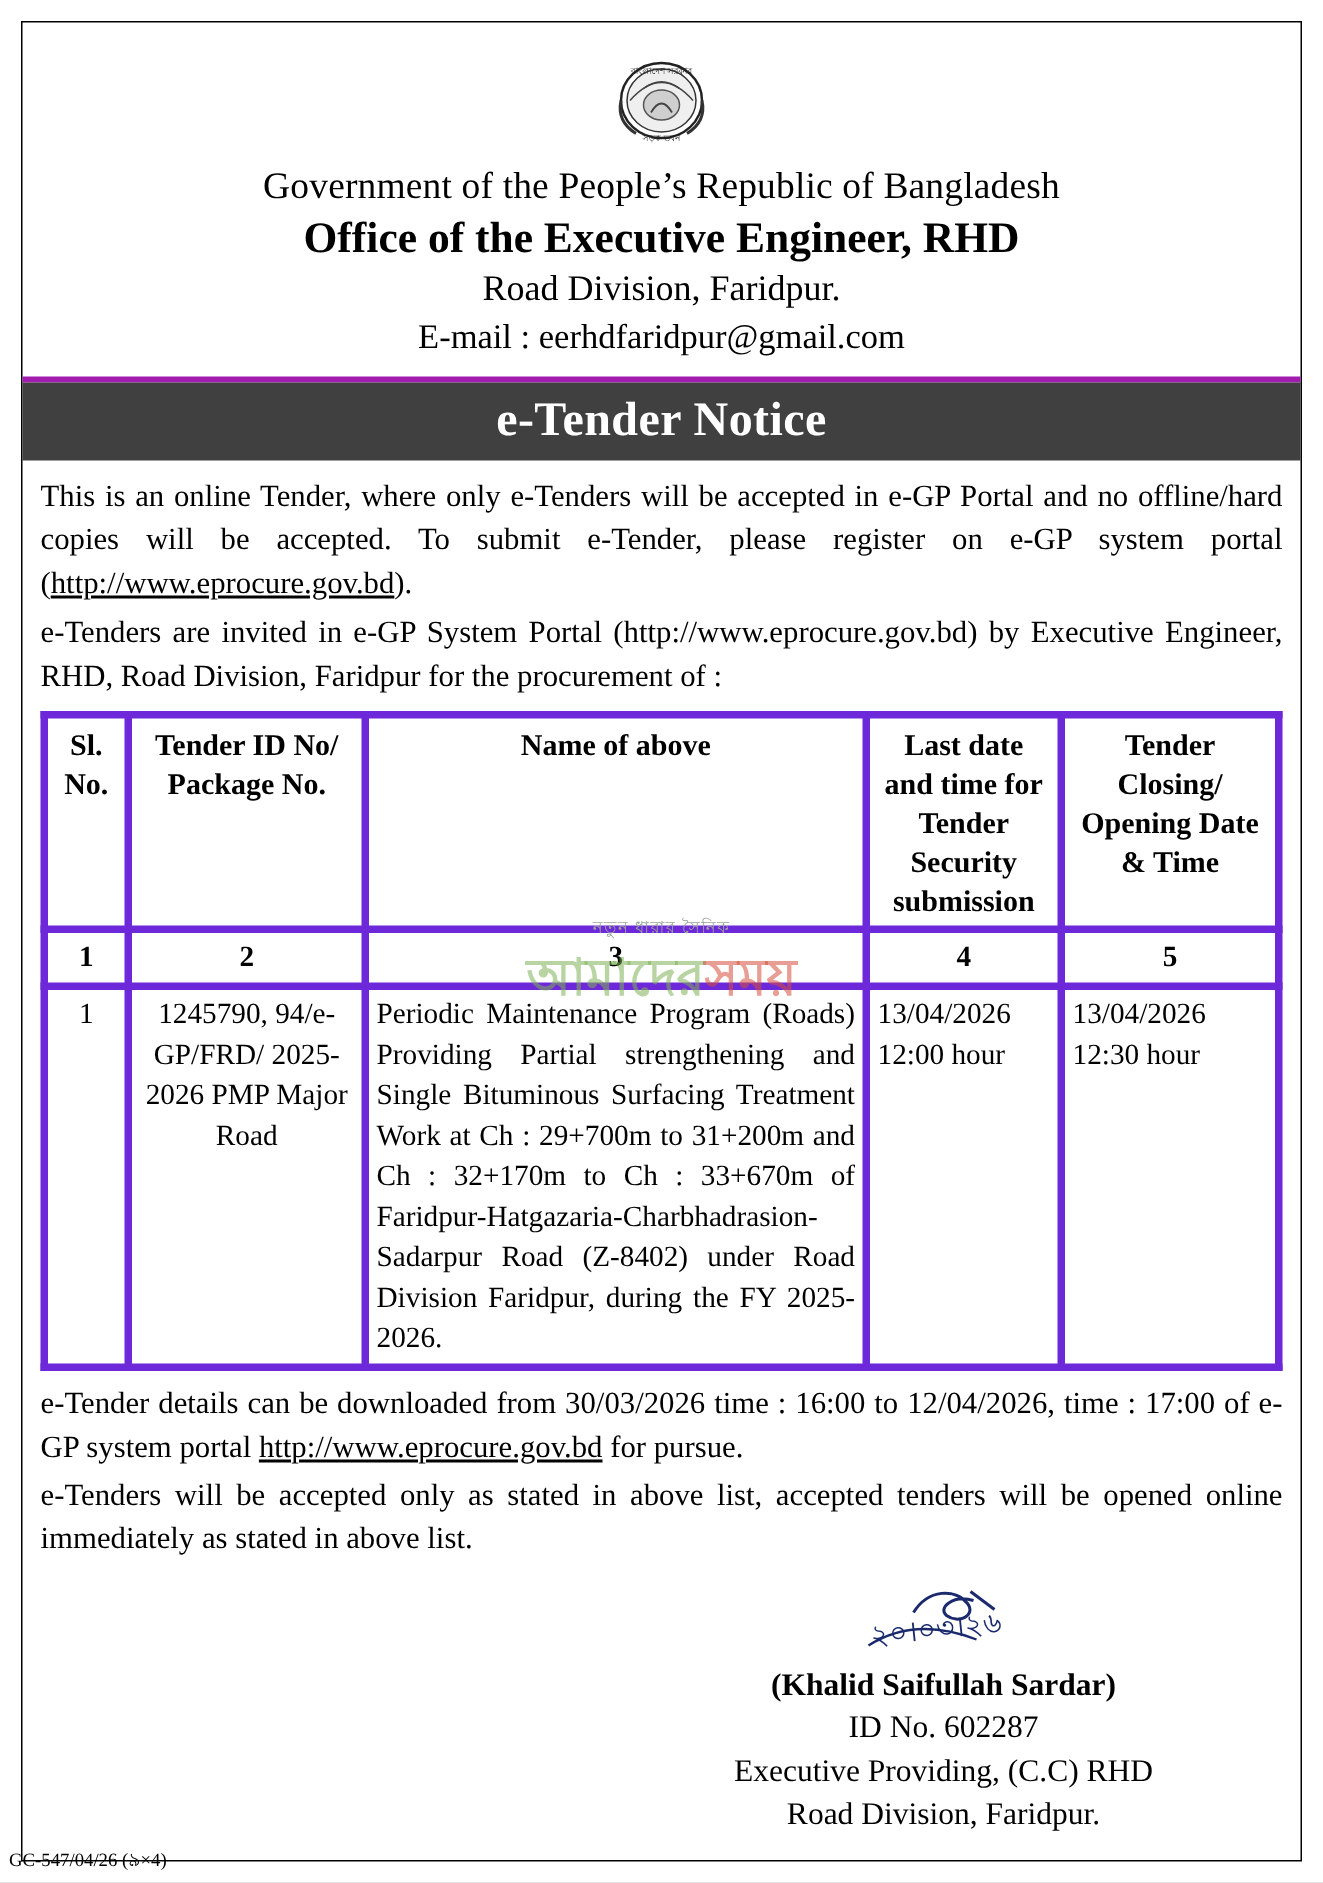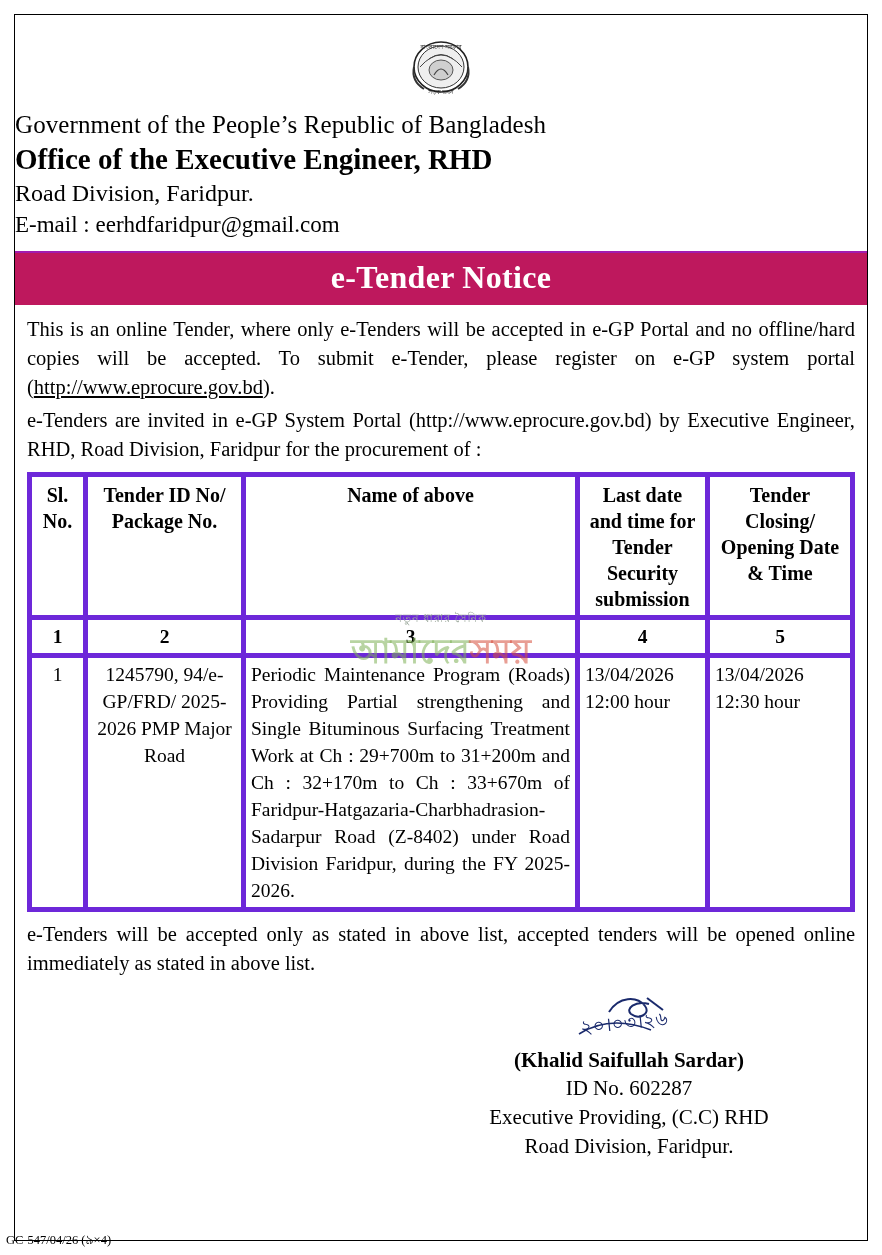--- a/index.html
+++ b/index.html
@@ -26,22 +26,22 @@
     top: 14px;
     width: 854px;
     height: 1227px;
     border: 1px solid #000;
     box-sizing: border-box;
     background: #fff;
   }
   
   .header {
     padding-top: 22px;
-    text-align: left;
-    border-bottom: 2px solid #a21caf;
+    text-align: center;
+    border-bottom: 4px solid #a21caf;
     padding-bottom: 10px;
   }
   .emblem {
     width: 74px;
     height: 64px;
     margin: 0 auto 8px auto;
     position: relative;
   }
   .emblem svg { display: block; }
   .gov-line {
@@ -61,21 +61,21 @@
   .phone-line {
     font-size: 23px;
     line-height: 31px;
   }
   .email-line {
     font-size: 23px;
     line-height: 32px;
   }
   
   .banner {
-    background: #be185d;
+    background: #404040;
     color: #fff;
     text-align: center;
     font-size: 32px;
     font-weight: bold;
     padding: 6px 0 9px 0;
     letter-spacing: 0.3px;
   }
   
   .body-wrap {
     padding: 10px 12px 0 12px;
@@ -257,20 +257,21 @@
             <td class="c-pkg">1245790, 94/e-GP/FRD/ 2025-2026 PMP Major Road</td>
             <td class="c-work">Periodic Maintenance Program (Roads) Providing Partial strengthening and Single Bituminous Surfacing Treatment Work at Ch : 29+700m to 31+200m and Ch : 32+170m to Ch : 33+670m of Faridpur-Hatgazaria-Charbhadrasion-Sadarpur Road (Z-8402) under Road Division Faridpur, during the FY 2025-2026.</td>
             <td class="c-date">13/04/2026 12:00 hour</td>
             <td class="c-date">13/04/2026 12:30 hour</td>
           </tr>
         </tbody>
       </table>
     </div>
 
     <div class="footer-paras">
+      <p><span>e-Tender details can be downloaded from 30/03/2026 time : 16:00 to 12/04/2026, time : 17:00 of e-GP system portal </span><a class="link" href="#">http://www.eprocure.gov.bd</a><span> for pursue.</span></p>
       <p>e-Tenders will be accepted only as stated in above list, accepted tenders will be opened online immediately as stated in above list.</p>
     </div>
 
     <div class="sign-block">
       <div class="sign-area">
         <div class="sign-scribble">
           <svg width="180" height="56" viewBox="0 0 180 56">
             <path d="M70 22 C80 6, 98 6, 106 16 C112 24, 100 30, 92 24 C86 19, 96 10, 110 14" fill="none" stroke="#1a2a6c" stroke-width="2"></path>
             <path d="M108 8 L124 20" fill="none" stroke="#1a2a6c" stroke-width="2"></path>
             <path d="M40 44 C62 30, 86 30, 112 40" fill="none" stroke="#1a2a6c" stroke-width="1.6"></path>

